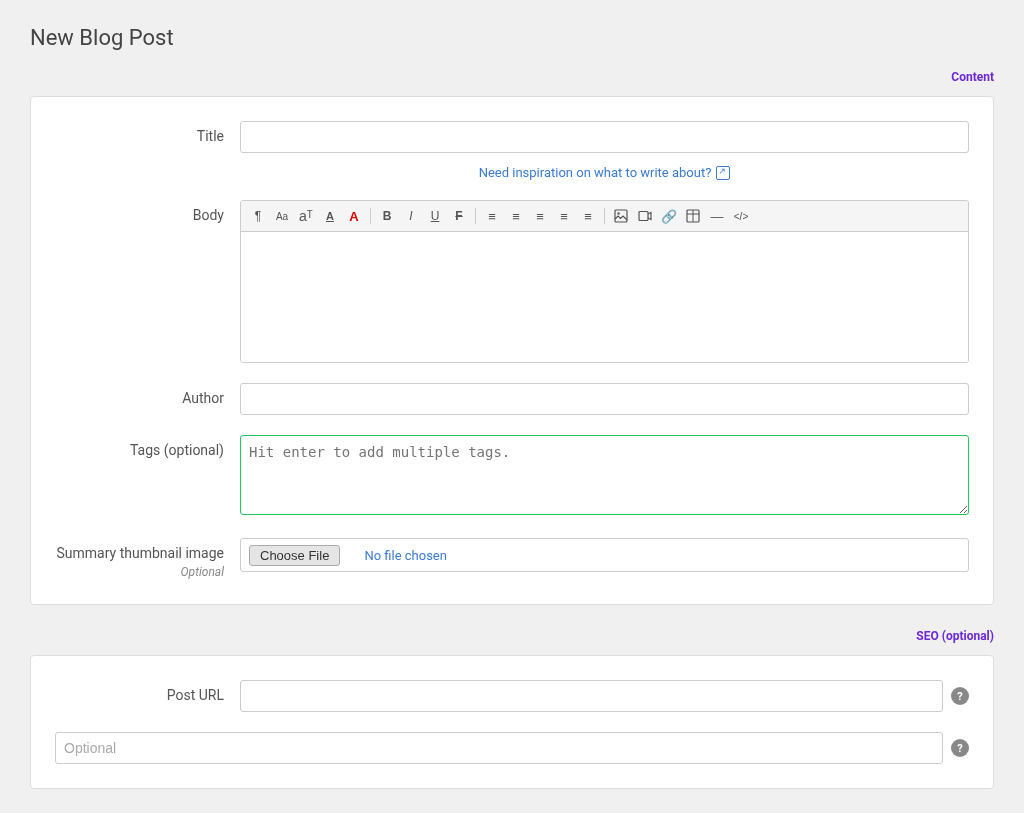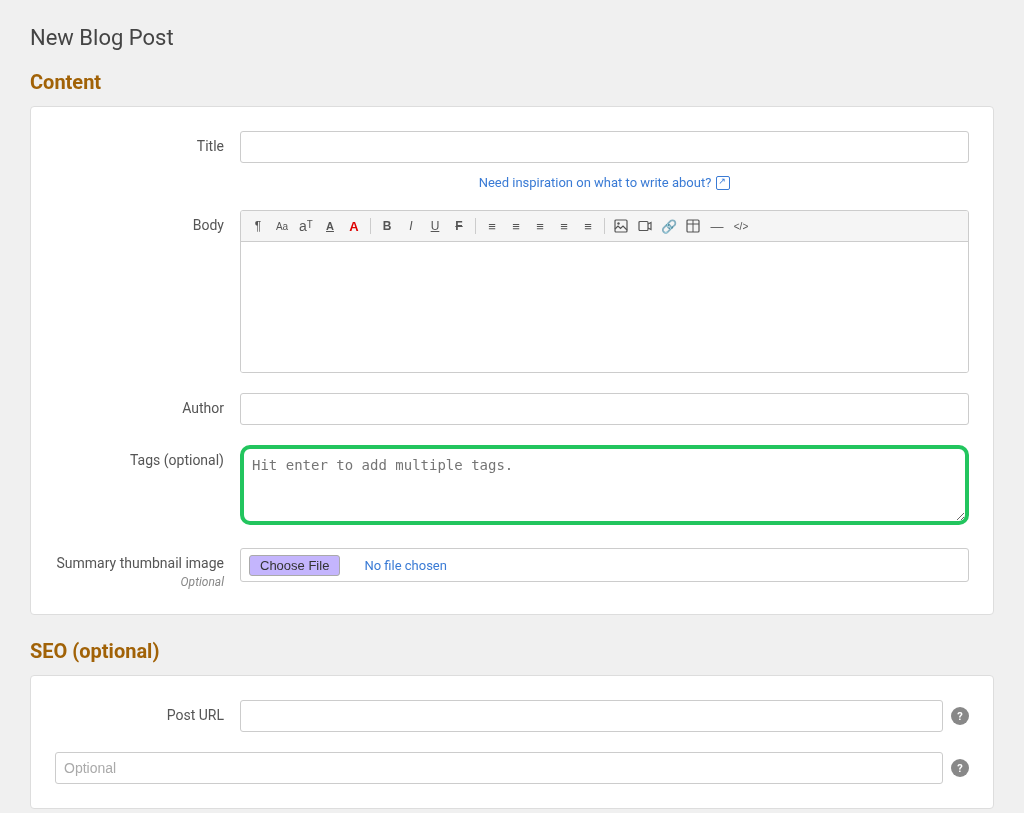--- a/index.html
+++ b/index.html
@@ -11,24 +11,25 @@
       padding: 20px 30px;
     }
     .page-title {
       font-size: 22px;
       font-weight: 400;
       color: #444;
       margin-bottom: 20px;
       padding-top: 5px;
     }
     .section-heading {
-      font-size: 20px;
+      font-size: 12px;
       font-weight: 700;
-      color: #a16207;
+      color: #6d28d9;
       margin-bottom: 12px;
+      text-align: right;
     }
     .card {
       background: #fff;
       border: 1px solid #ddd;
       border-radius: 4px;
       padding: 24px 24px 24px 24px;
       margin-bottom: 24px;
     }
     .form-row {
       display: flex;
@@ -130,41 +131,41 @@
     }
     .editor-body {
       min-height: 130px;
       background: #fff;
       padding: 8px;
     }
     
     .tags-input {
       width: 100%;
       min-height: 80px;
-      border: 4px solid #22c55e;
-      border-radius: 10px;
+      border: 1px solid #22c55e;
+      border-radius: 3px;
       padding: 8px;
       font-size: 14px;
       color: #999;
       resize: vertical;
       outline: none;
     }
     
     .file-input-wrap {
       display: flex;
       align-items: center;
       border: 1px solid #ccc;
       border-radius: 3px;
       padding: 4px 8px;
       background: #fff;
       width: 100%;
       height: 34px;
     }
     .choose-file-btn {
-      background: #c4b5fd;
+      background: #e5e5e5;
       border: 1px solid #aaa;
       border-radius: 3px;
       padding: 2px 10px;
       font-size: 13px;
       cursor: pointer;
       color: #333;
       white-space: nowrap;
     }
     .no-file-text {
       color: #3a7bd5;

